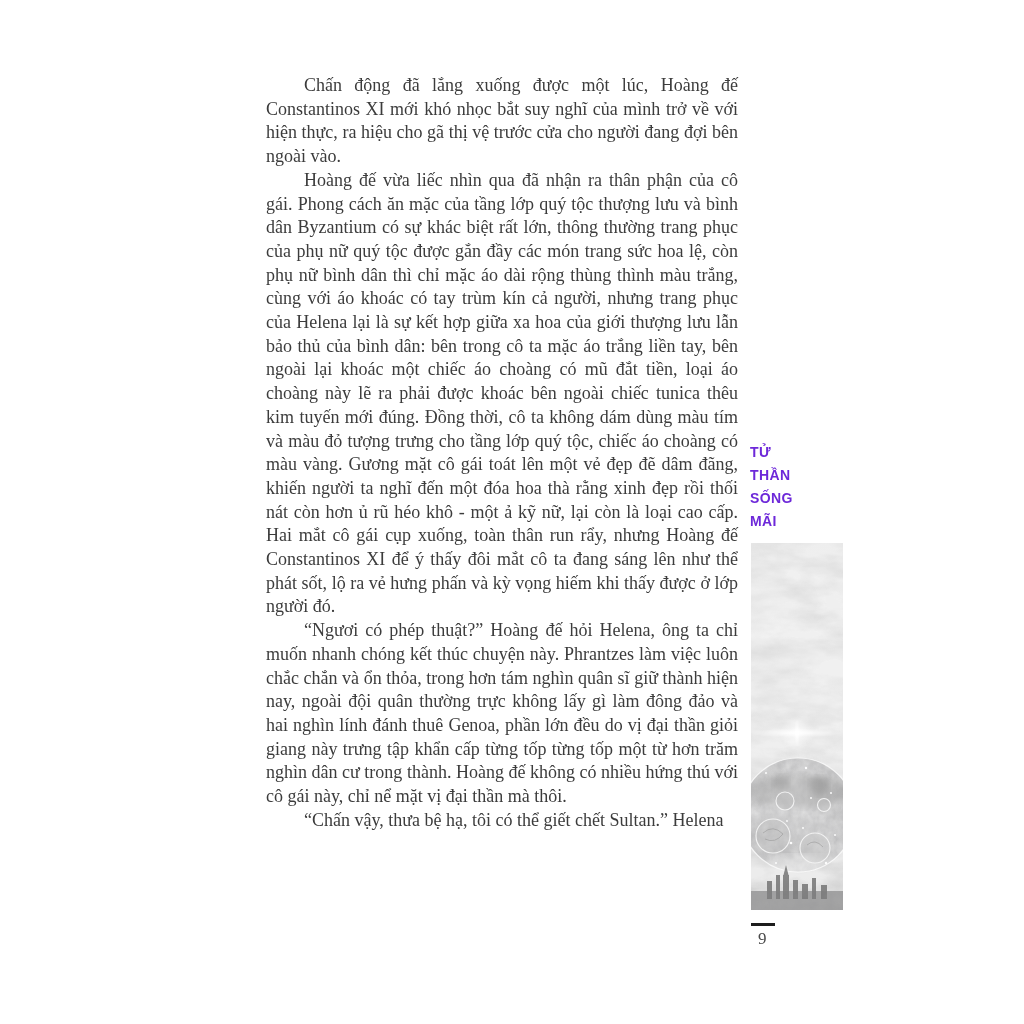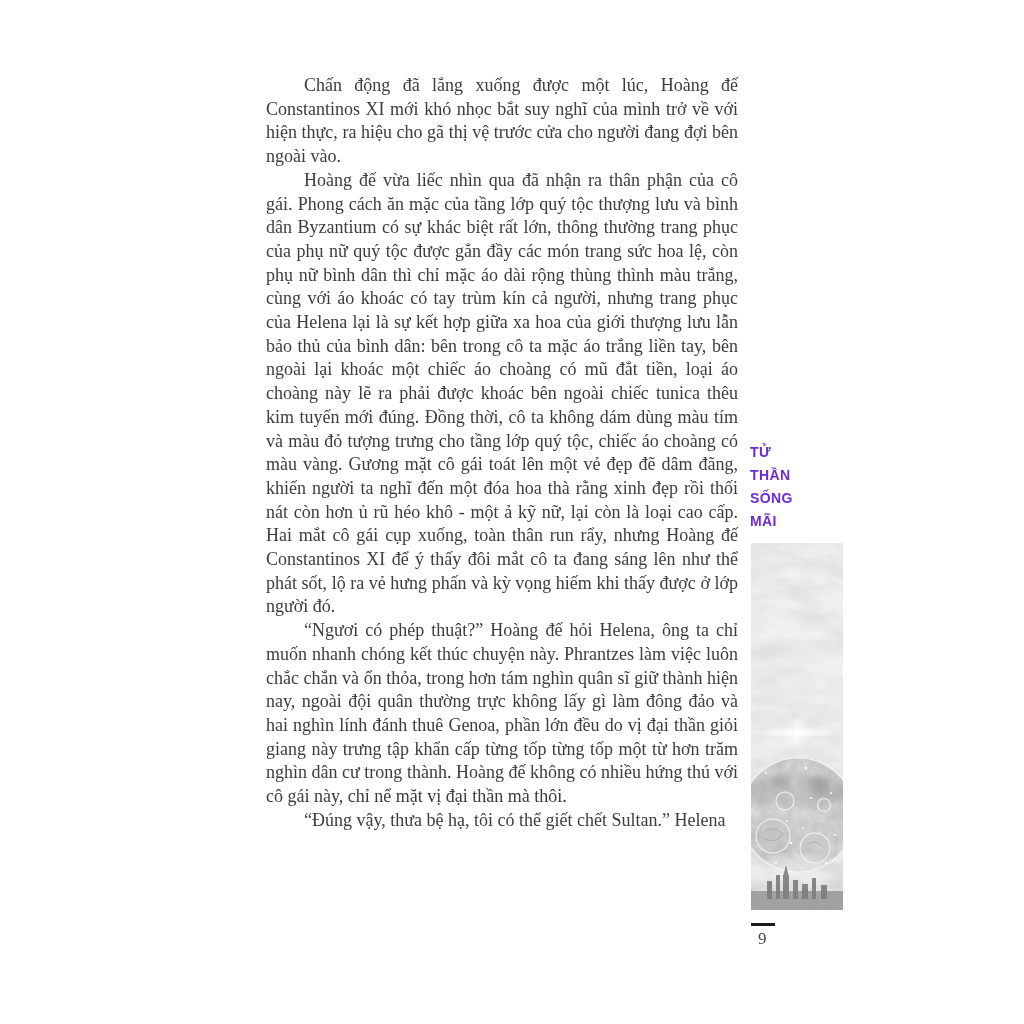--- a/index.html
+++ b/index.html
@@ -62,21 +62,21 @@
 </style>
 </head>
 <body>
 
 <div class="page">
 
   <main class="text-block">
     <p>Chấn động đã lắng xuống được một lúc, Hoàng đế Constantinos XI mới khó nhọc bắt suy nghĩ của mình trở về với hiện thực, ra hiệu cho gã thị vệ trước cửa cho người đang đợi bên ngoài vào.</p>
     <p>Hoàng đế vừa liếc nhìn qua đã nhận ra thân phận của cô gái. Phong cách ăn mặc của tầng lớp quý tộc thượng lưu và bình dân Byzantium có sự khác biệt rất lớn, thông thường trang phục của phụ nữ quý tộc được gắn đầy các món trang sức hoa lệ, còn phụ nữ bình dân thì chỉ mặc áo dài rộng thùng thình màu trắng, cùng với áo khoác có tay trùm kín cả người, nhưng trang phục của Helena lại là sự kết hợp giữa xa hoa của giới thượng lưu lẫn bảo thủ của bình dân: bên trong cô ta mặc áo trắng liền tay, bên ngoài lại khoác một chiếc áo choàng có mũ đắt tiền, loại áo choàng này lẽ ra phải được khoác bên ngoài chiếc tunica thêu kim tuyến mới đúng. Đồng thời, cô ta không dám dùng màu tím và màu đỏ tượng trưng cho tầng lớp quý tộc, chiếc áo choàng có màu vàng. Gương mặt cô gái toát lên một vẻ đẹp đẽ dâm đãng, khiến người ta nghĩ đến một đóa hoa thà rằng xinh đẹp rồi thối nát còn hơn ủ rũ héo khô - một ả kỹ nữ, lại còn là loại cao cấp. Hai mắt cô gái cụp xuống, toàn thân run rẩy, nhưng Hoàng đế Constantinos XI để ý thấy đôi mắt cô ta đang sáng lên như thể phát sốt, lộ ra vẻ hưng phấn và kỳ vọng hiếm khi thấy được ở lớp người đó.</p>
     <p>“Ngươi có phép thuật?” Hoàng đế hỏi Helena, ông ta chỉ muốn nhanh chóng kết thúc chuyện này. Phrantzes làm việc luôn chắc chắn và ổn thỏa, trong hơn tám nghìn quân sĩ giữ thành hiện nay, ngoài đội quân thường trực không lấy gì làm đông đảo và hai nghìn lính đánh thuê Genoa, phần lớn đều do vị đại thần giỏi giang này trưng tập khẩn cấp từng tốp từng tốp một từ hơn trăm nghìn dân cư trong thành. Hoàng đế không có nhiều hứng thú với cô gái này, chỉ nể mặt vị đại thần mà thôi.</p>
-    <p>“Đúng vậy, thưa bệ hạ, tôi có thể giết chết Sultan.” Helena</p>
+    <p>“Chấn vậy, thưa bệ hạ, tôi có thể giết chết Sultan.” Helena</p>
   </main>
 
   <aside class="side-title">
     <div>TỬ</div>
     <div>THẦN</div>
     <div>SỐNG</div>
     <div>MÃI</div>
   </aside>
 
   <svg class="artwork" viewBox="0 0 92 367" xmlns="http://www.w3.org/2000/svg" aria-hidden="true">

